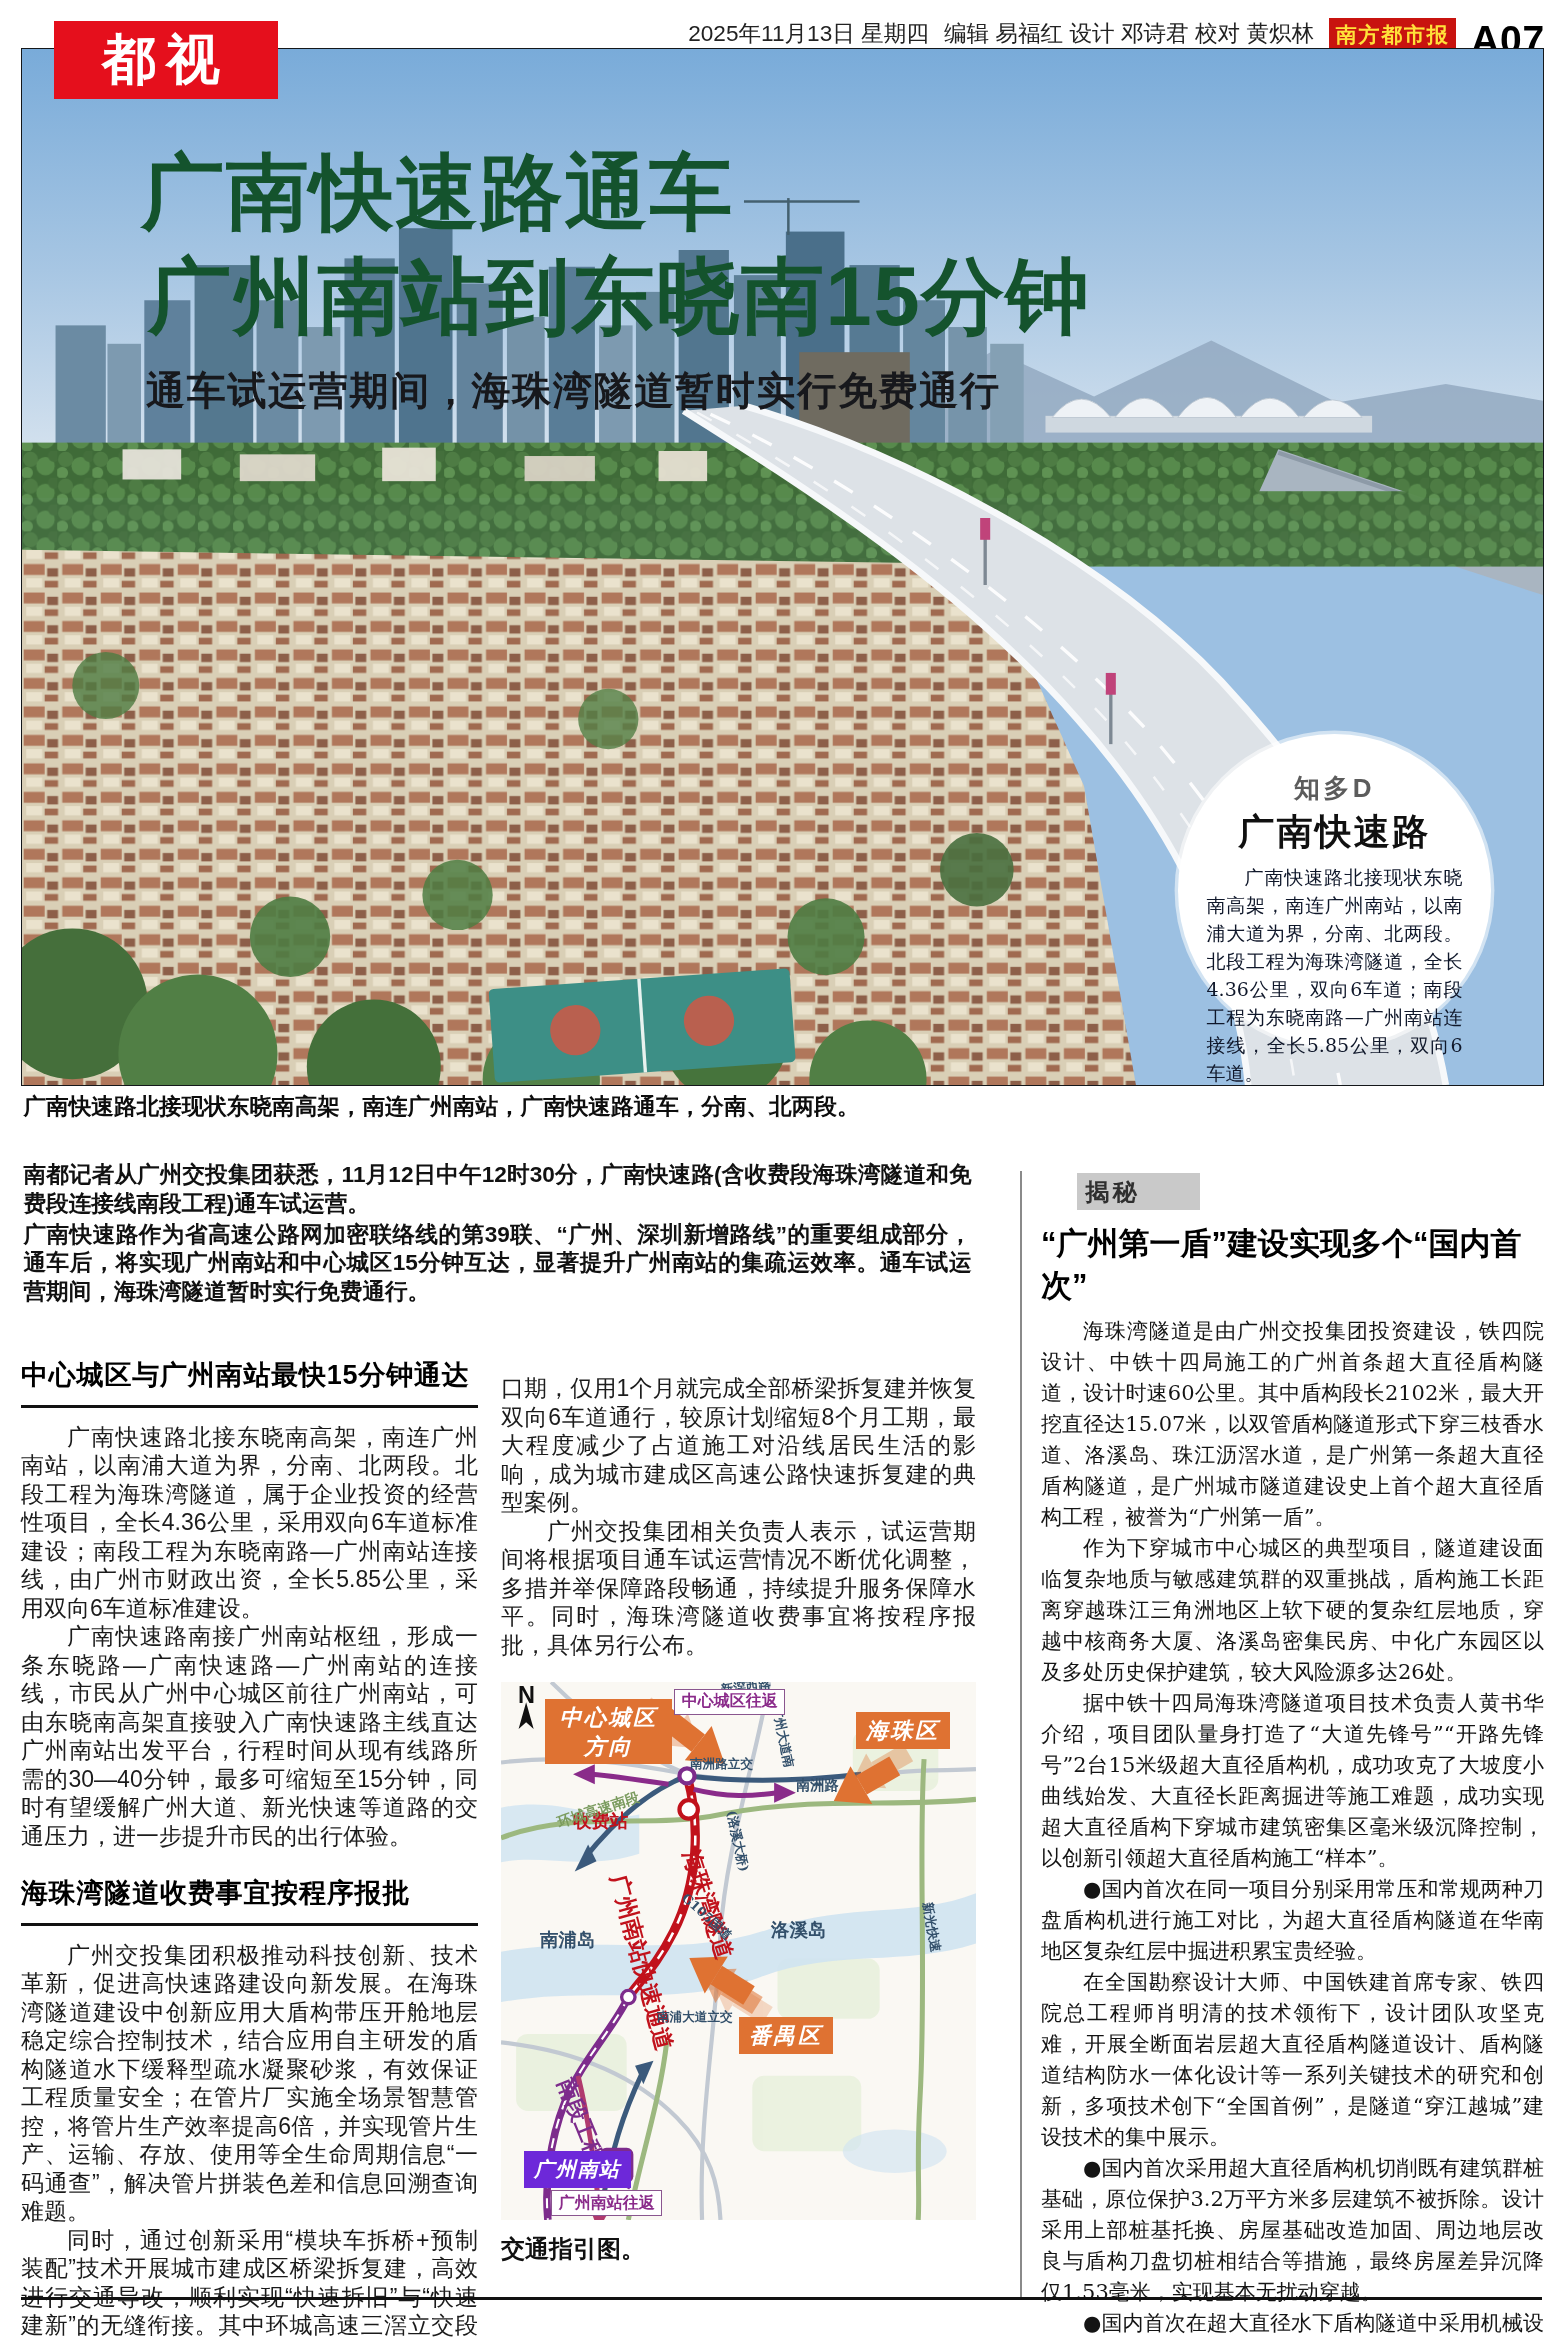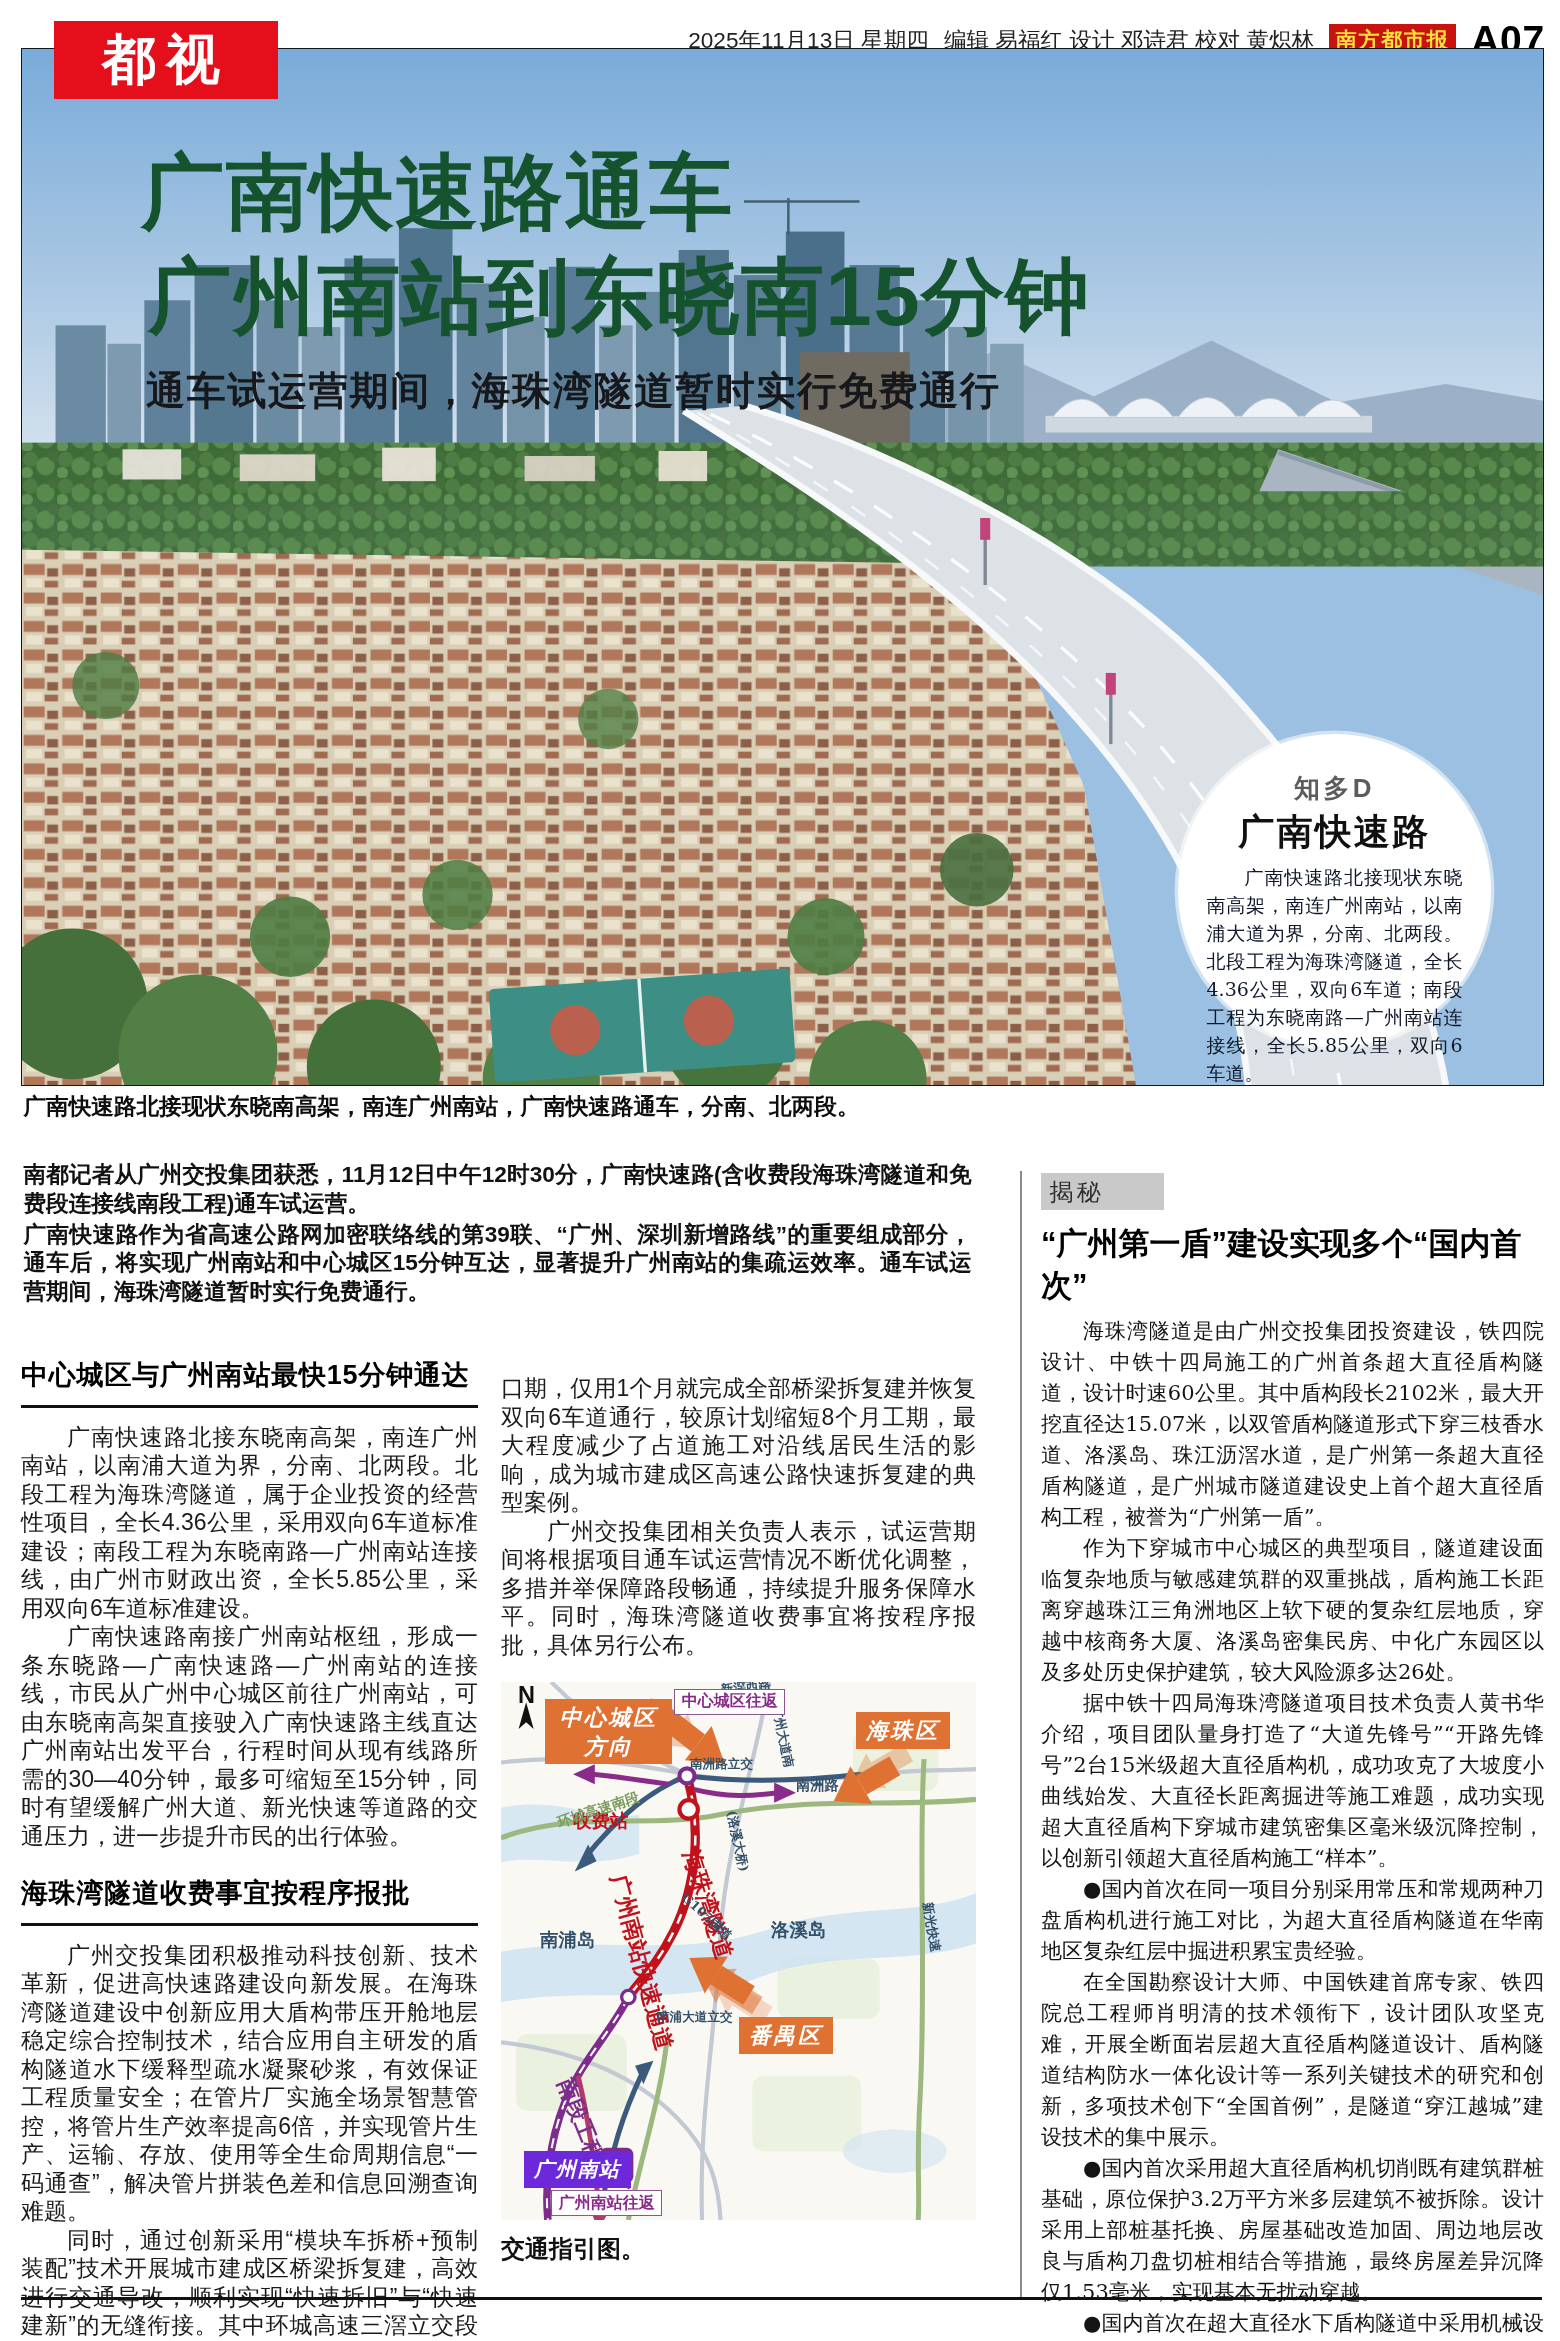--- a/index.html
+++ b/index.html
@@ -1,19 +1,19 @@
 <!DOCTYPE html>
 <html style="font-size:13.4px"><head>
 <meta charset="utf-8">
 <style>
   html,body{margin:0;padding:0;background:#e9e9e9;}
   #page{position:relative;width:1560px;height:2342px;background:#fff;overflow:hidden;
         font-family:"Liberation Sans",sans-serif;color:#1a1a1a;}
   
-  .hdr{position:absolute;top:18.4px;right:15px;display:flex;align-items:center;gap:15px;
+  .hdr{position:absolute;top:18.4px;right:15px;display:flex;align-items:flex-start;gap:15px;
        font-size:22.6px;color:#222;white-space:nowrap;}
   .hdr .brand{background:#c8130f;color:#ffe23a;font-weight:bold;font-size:21px;
        padding:2.5px 6.7px;letter-spacing:1.7px;}
   .hdr .pageno{font-size:39px;font-weight:bold;color:#000;letter-spacing:0.8px;}
   .badge{position:absolute;left:54px;top:21px;width:224px;height:78px;background:#e50f1c;
        color:#fff;font-size:54px;font-weight:900;display:flex;align-items:center;
        justify-content:center;letter-spacing:10px;z-index:6;}
   
   .photo{position:absolute;left:21px;top:48px;width:1521px;height:1036px;
        border:0.8px solid #14171a;overflow:hidden;background:#9cc0e2;}
@@ -58,21 +58,21 @@
   .wtag{position:absolute;background:#fff;border:1.7px solid #8a568f;color:#8a2b8a;
       font-weight:bold;font-size:16px;padding:1.7px 6.7px;z-index:4;white-space:nowrap;
       font-family:"DejaVu Serif",serif;}
   .routelab{position:absolute;color:#c1121c;font-weight:bold;z-index:3;
       font-family:"DejaVu Serif",serif;white-space:nowrap;}
   .map-caption{position:absolute;left:501px;top:2233px;font-size:24px;font-weight:bold;color:#111;}
   
   .vrule{position:absolute;left:1020px;top:1171px;width:1.7px;height:1127px;background:#8a8a8a;}
   .colR{position:absolute;left:1041px;top:1173px;width:503px;}
   .colR .kicker{display:inline-block;background:#c9c9c9;color:#2f2f2f;font-size:24px;
-      font-weight:normal;padding:2.5px 60px 2.5px 8.4px;letter-spacing:3.4px;}
+      font-weight:bold;padding:2.5px 60px 2.5px 8.4px;letter-spacing:3.4px;margin-left:36px;}
   .colR h2{margin:13.4px 0 8.4px 0;font-size:31px;font-weight:900;color:#000;letter-spacing:0px;}
   .colR p{margin:0;font-family:"DejaVu Serif",serif;font-size:21px;line-height:31px;
       text-align:justify;color:#141414;text-indent:2em;}
   .footrule{position:absolute;left:21px;top:2297px;width:1521px;height:2.5px;background:#111;}
 </style>
 </head>
 <body>
 
 <div id="page">
 

